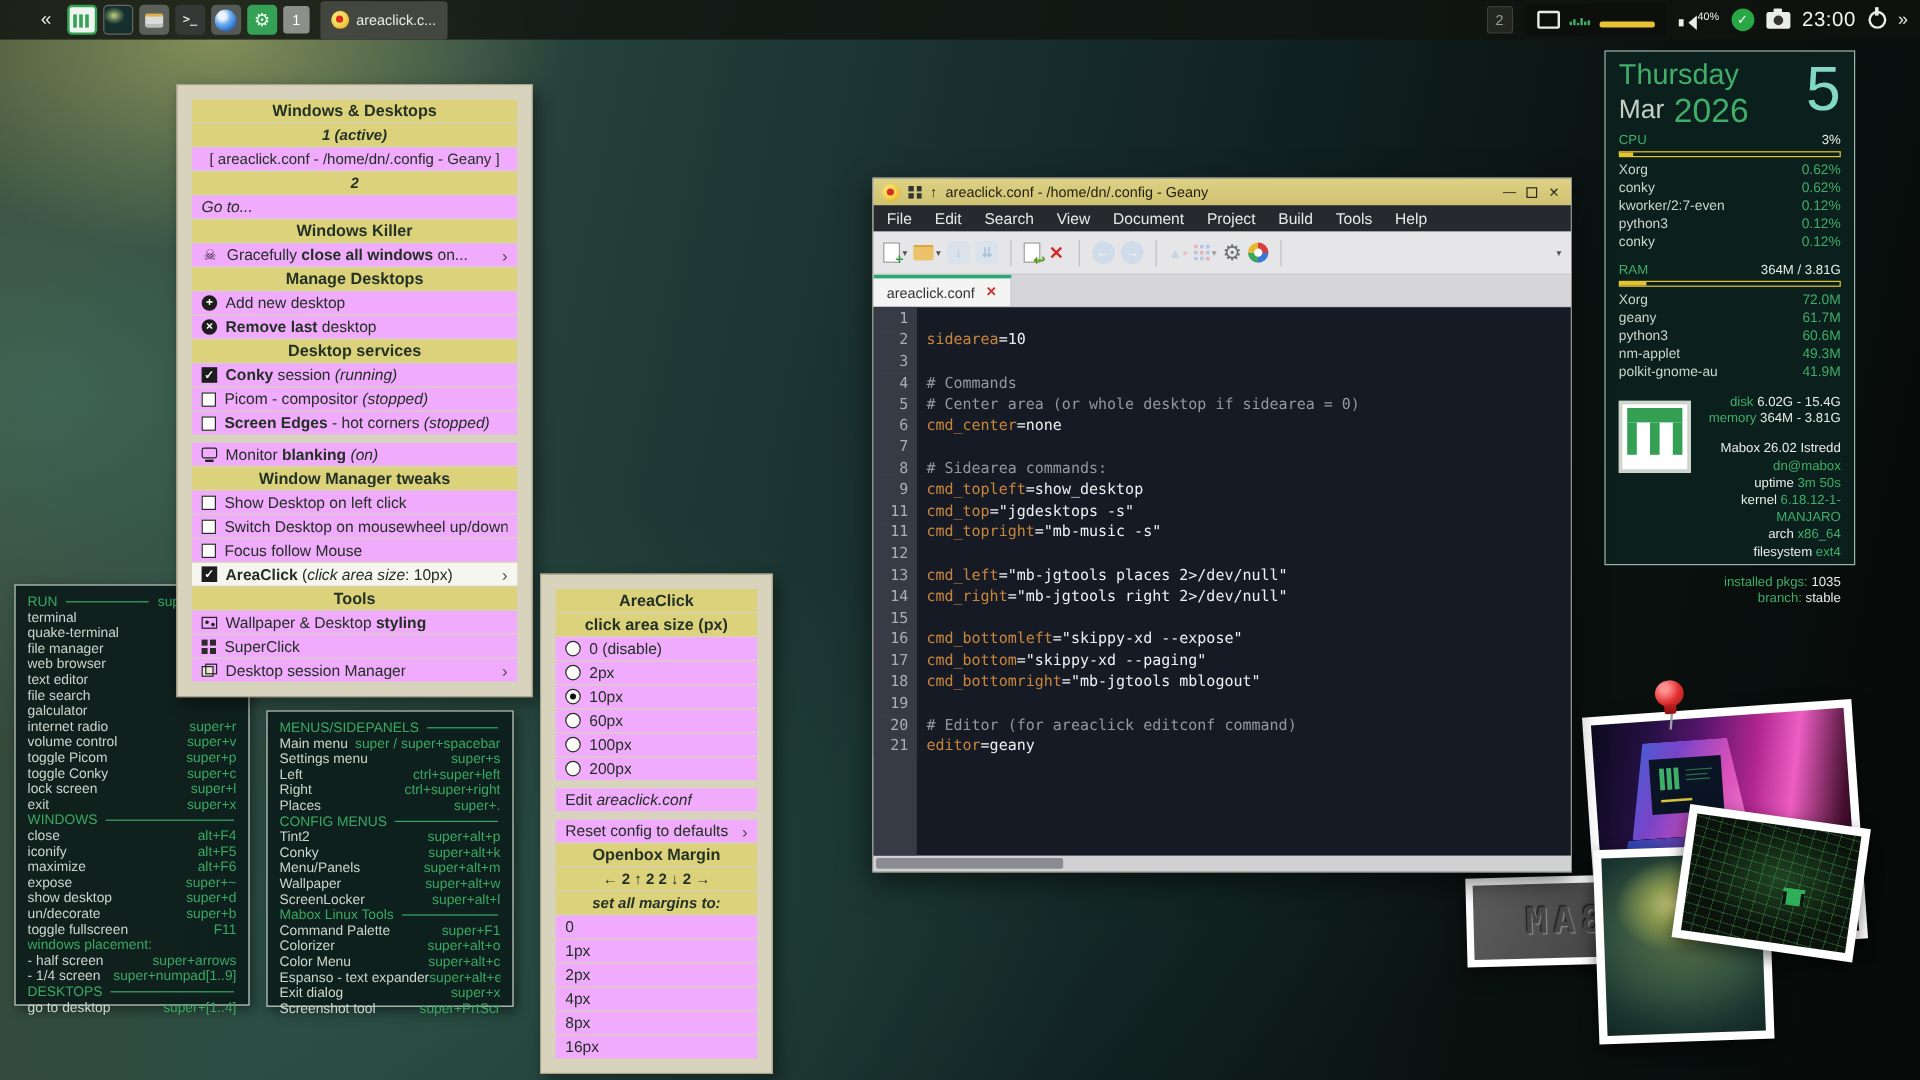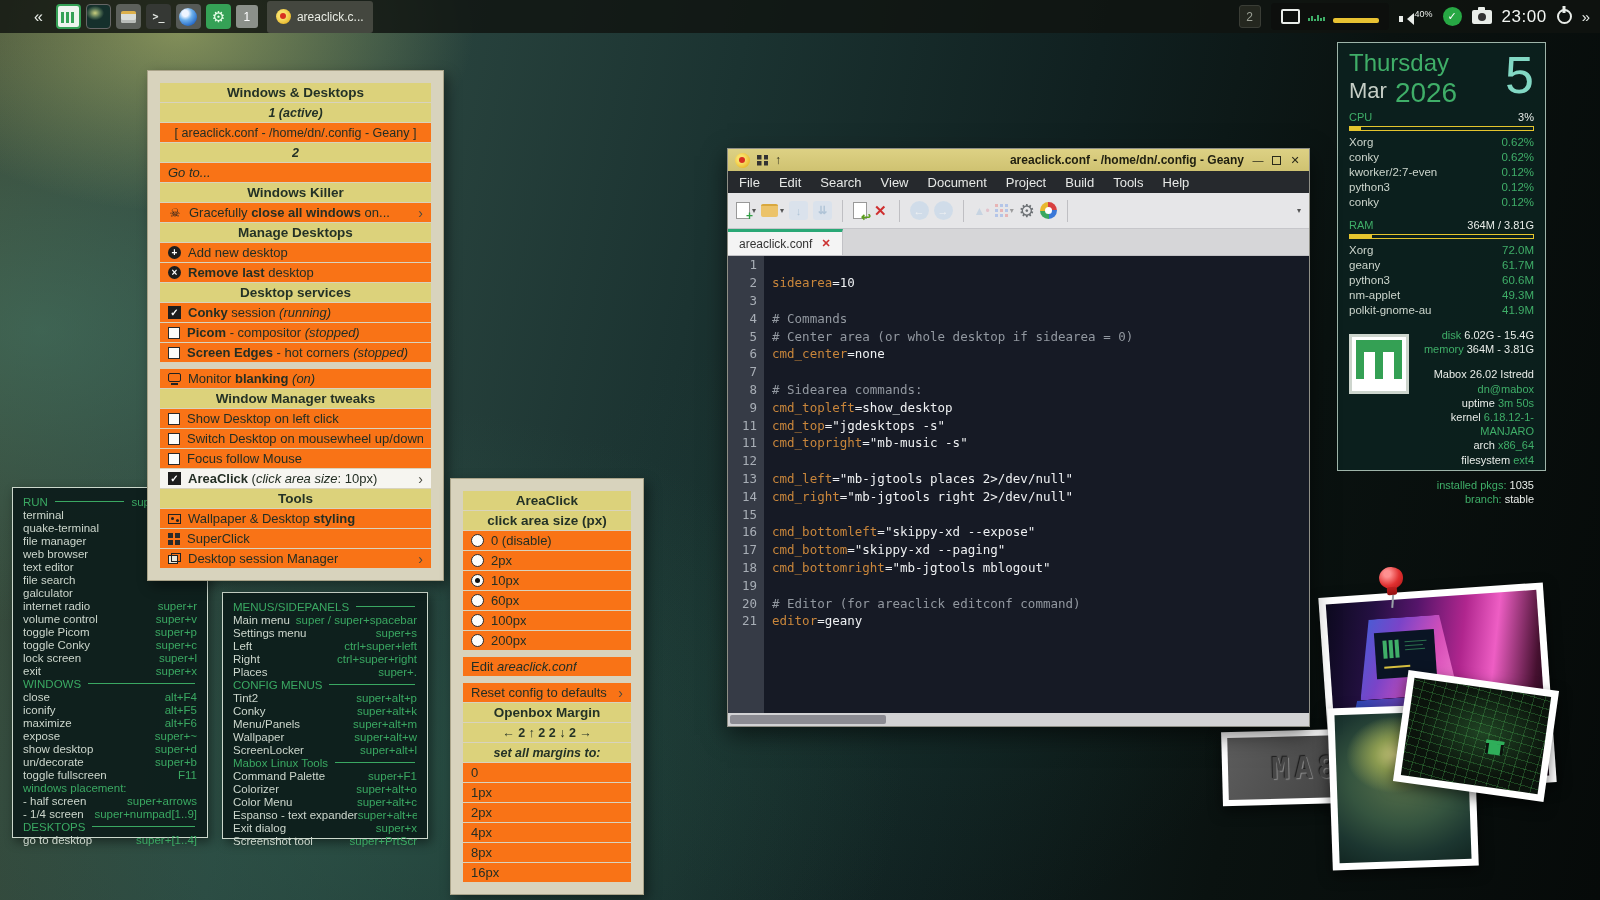--- a/index.html
+++ b/index.html
@@ -86,21 +86,21 @@
   .dh .rule { flex:1; height:1px; background:#3aa862; margin:0 2px; }
   .ds { color:#3aa862; }
   
   .ymenu { position:absolute; background:#d8d3bd; border:1px solid #a9a389;
     box-shadow:4px 5px 12px rgba(0,0,0,.42); padding:12px; display:flex; flex-direction:column; gap:1px; z-index:25; }
   #menuWD { left:147px; top:70px; width:297px; }
   #menuAC { left:450px; top:478px; width:194px; }
   .yh, .yh2, .yi { height:19px; padding:0 8px; display:flex; align-items:center; font-size:13px; flex:none; }
   .yh { background:#dcd27b; color:#243226; font-weight:bold; justify-content:center; font-size:13.5px; }
   .yh2 { background:#dcd27b; color:#243226; font-size:12.5px; justify-content:center; white-space:pre; }
-  .yi { background:#f97316; color:#232e24; gap:7px; }
+  .yi { background:#f0abfc; color:#232e24; gap:7px; }
   .yi.sel { background:#f6f5f0; }
   .ylb { white-space:nowrap; overflow:hidden; }
   .ylb.ctr { flex:1; text-align:center; font-size:12.5px; }
   .yarr { margin-left:auto; color:#4a4a40; font-size:14px; }
   .ygap { height:5px; flex:none; }
   .mic { width:14px; height:14px; display:inline-flex; align-items:center; justify-content:center; flex:none; }
   .mic-cb { border:1.5px solid #2a2a2a; background:#fdfdfa; width:12px; height:12px; }
   .mic-cbx { background:#1d1d1d; color:#fff; font-size:10px; font-weight:bold; width:13px; height:13px; }
   .mic-radio { border:1.5px solid #2a2a2a; border-radius:50%; background:#fdfdfa; width:13px; height:13px; }
   .mic-radio-on { border:1.5px solid #2a2a2a; border-radius:50%; background:#fdfdfa; width:13px; height:13px; }
@@ -118,21 +118,21 @@
   .mic-win::before { content:''; position:absolute; left:0; bottom:0; width:8px; height:7px; border:1.5px solid #222; background:#eae7da; }
   .mic-win::after { content:''; position:absolute; right:0; top:0; width:8px; height:7px; border:1.5px solid #222; }
   
   .gwin { position:absolute; left:727px; top:148px; width:583px; height:579px; z-index:15;
     border:1px solid #8f8f86; box-shadow:0 8px 22px rgba(0,0,0,.55); background:#e6e6e8; }
   .gtitle { height:22px; background:linear-gradient(#ddd184,#cfc271); display:flex; align-items:center; padding:0 7px; gap:7px; }
   .gt-grid { width:11px; height:11px;
     background:linear-gradient(#333,#333) 0 0/4.5px 4.5px no-repeat, linear-gradient(#333,#333) 6.5px 0/4.5px 4.5px no-repeat,
       linear-gradient(#333,#333) 0 6.5px/4.5px 4.5px no-repeat, linear-gradient(#333,#333) 6.5px 6.5px/4.5px 4.5px no-repeat; }
   .gt-up { color:#2a2a1a; font-size:12px; font-weight:bold; }
-  .gt-title { flex:1; text-align:right; font-size:12px; font-weight:bold; color:#1f1f10; white-space:nowrap; overflow:hidden; }
+  .gt-title { flex:1; text-align:left; font-size:12px; font-weight:normal; color:#1f1f10; white-space:nowrap; overflow:hidden; }
   .gt-btn { color:#2a2a1a; font-size:11px; width:14px; text-align:center; }
   .gt-max { width:9px; height:9px; border:1.5px solid #2a2a1a; }
   .gmenu { height:22px; background:#26292d; display:flex; align-items:center; padding:0 11px; gap:19px; }
   .gmenu span { color:#e6e8e6; font-size:13px; }
   .gtools { height:36px; background:#e6e6e8; border-bottom:1px solid #c6c6ca; display:flex; align-items:center; padding:0 8px; gap:5px; }
   .tsep { width:1px; height:22px; background:#bfbfc3; margin:0 5px; }
   .ti { display:flex; align-items:center; gap:2px; }
   .ic-page { width:14px; height:17px; background:#fff; border:1px solid #999; position:relative; }
   .ic-page .plus { position:absolute; right:-4px; bottom:-4px; color:#2f9e44; font-weight:bold; font-size:12px; line-height:1; }
   .ic-page .rev { position:absolute; right:-5px; bottom:-5px; color:#5c9e1e; font-weight:bold; font-size:12px; line-height:1; }
@@ -767,21 +767,21 @@
       </div>
       <div class="yh">
         <span class="ylb"><span>Desktop services</span></span>
       </div>
       <div class="yi">
         <span class="mic mic-cbx">✓</span>
         <span class="ylb"><span style="font-weight: bold;">Conky</span><span> session </span><span style="font-style: italic;">(running)</span></span>
       </div>
       <div class="yi">
         <span class="mic mic-cb"></span>
-        <span class="ylb"><span style="font-weight: bold;">Picom</span><span> - compositor </span><span style="font-style: italic;">(stopped)</span></span>
+        <span class="ylb"><span style="font-weight: normal;">Picom</span><span> - compositor </span><span style="font-style: italic;">(stopped)</span></span>
       </div>
       <div class="yi">
         <span class="mic mic-cb"></span>
         <span class="ylb"><span style="font-weight: bold;">Screen Edges</span><span> - hot corners </span><span style="font-style: italic;">(stopped)</span></span>
       </div>
       <div class="ygap"></div>
       <div class="yi">
         <span class="mic mic-monitor"></span>
         <span class="ylb"><span>Monitor </span><span style="font-weight: bold;">blanking</span><span> </span><span style="font-style: italic;">(on)</span></span>
       </div>

